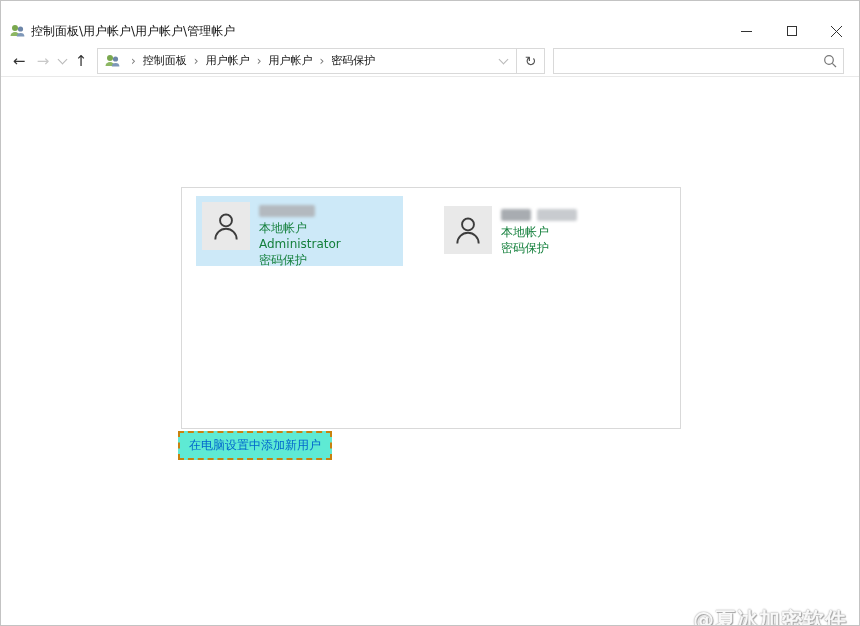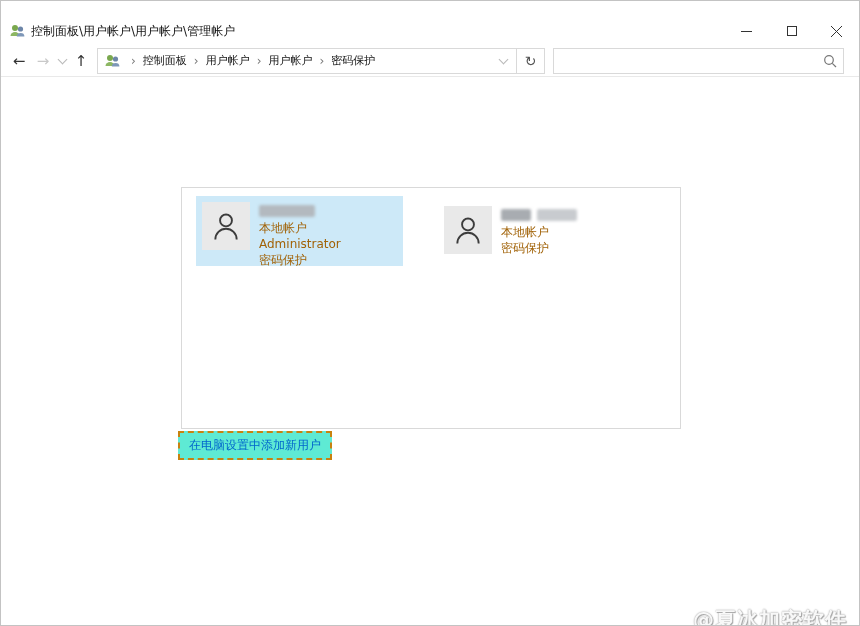--- a/index.html
+++ b/index.html
@@ -35,21 +35,21 @@
   .content { position:relative; width:100%; height:565px; background:#fff; }
   .page-heading { position:absolute; left:180px; top:80px; font-size:15px; color:#1e3c78; }
 
   .user-box { position:absolute; left:180px; top:110px; width:500px; height:242px; border:1px solid #d9d9d9; background:#fff; }
 
   .user-tile { position:absolute; display:flex; padding:6px; gap:9px; }
   .user-tile.selected { left:14px; top:8px; width:207px; height:70px; background:#cde9f8; }
   .user-tile.plain { left:256px; top:12px; background:transparent; }
 
   .avatar { width:48px; height:48px; background:#e9e9e9; flex:none; display:flex; align-items:center; justify-content:center; }
-  .user-meta { display:flex; flex-direction:column; font-size:12px; line-height:16px; color:#a16207; padding-top:1px; }
+  .user-meta { display:flex; flex-direction:column; font-size:12px; line-height:16px; color:#15803d; padding-top:1px; }
   .name-blur { display:flex; gap:6px; margin:2px 0 3px; }
   .blur-block { height:12px; border-radius:2px; filter:blur(1.6px); }
   .blur-a { width:56px; background:#b3b9bf; }
   .blur-b1 { width:30px; background:#a8acb1; }
   .blur-b2 { width:40px; background:#c8cbcf; }
 
   .add-user-link { position:absolute; left:177px; top:354px; border:2px dashed #c8820f; padding:4px 9px; font-size:12px; color:#0066cc; background:#5eead4; cursor:pointer; white-space:nowrap; }
 
   
   .watermark { position:absolute; right:12px; bottom:8px; display:flex; align-items:flex-start; gap:3px;

